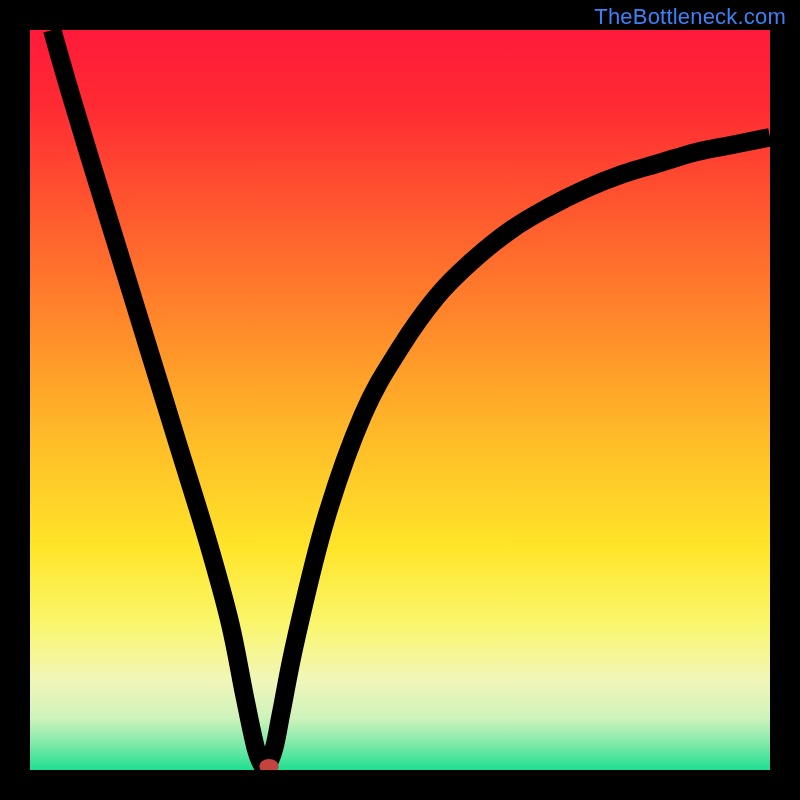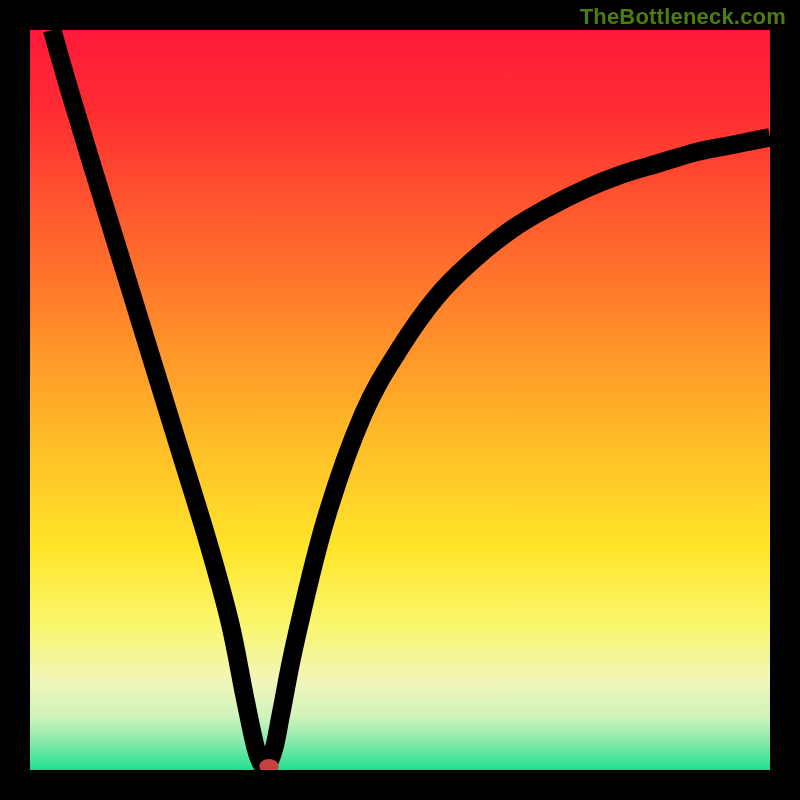--- a/index.html
+++ b/index.html
@@ -14,23 +14,23 @@
   .frame {
     position: relative;
     width: 800px;
     height: 800px;
     background: #000;
   }
   .watermark {
     position: absolute;
     top: 4px;
     right: 14px;
-    color: #4d7c0f;
+    color: #3b82f6;
     font-size: 22px;
-    font-weight: 700;
+    font-weight: 400;
     letter-spacing: 0.2px;
     z-index: 10;
     user-select: none;
   }
   .plot {
     position: absolute;
     left: 30px;
     top: 30px;
     width: 740px;
     height: 740px;

